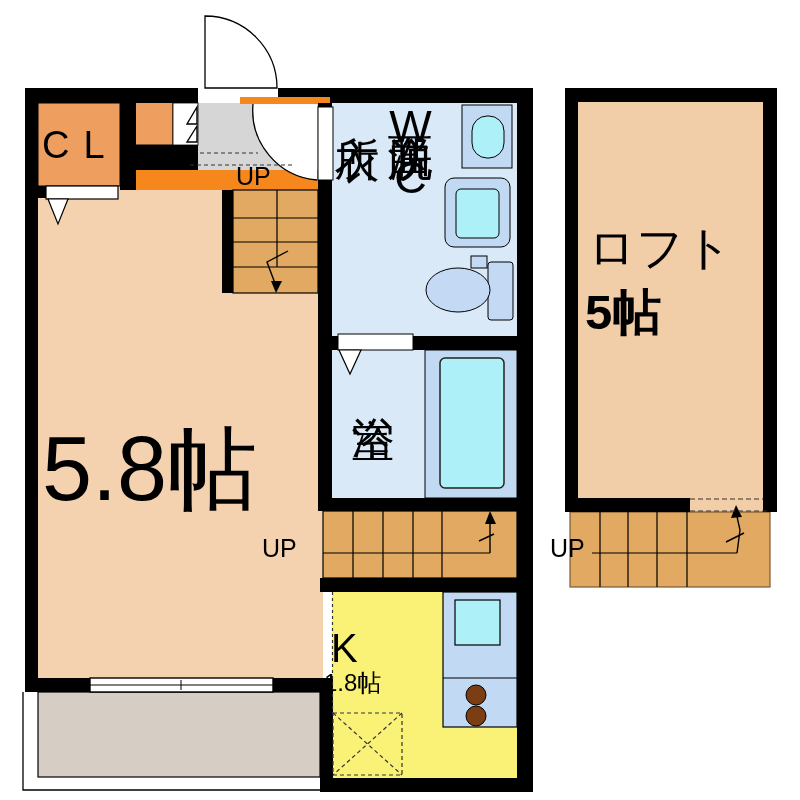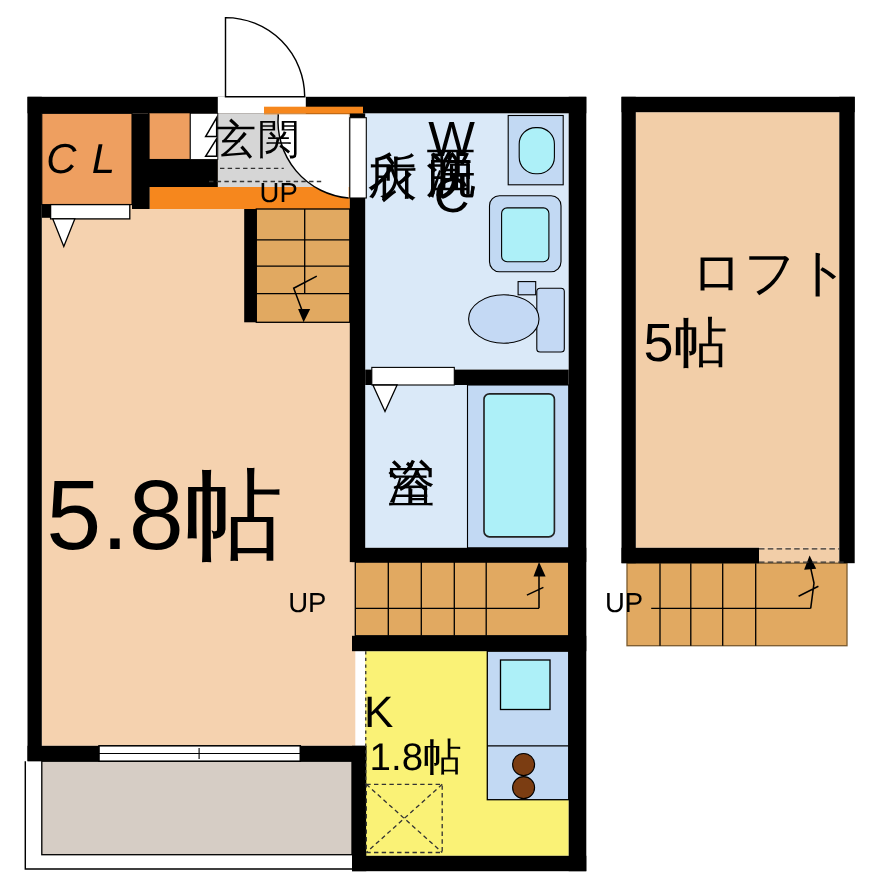--- a/index.html
+++ b/index.html
@@ -123,26 +123,25 @@
     <rect x="440" y="358" width="64" height="130" rx="5" stroke="#222" stroke-width="1.5" fill="#ADF0F8"></rect>
 
     <rect x="443" y="592" width="74" height="135" stroke="#000" stroke-width="1.2" fill="#C2D9F3"></rect>
     <path d="M443,678 H517" stroke="#000" stroke-width="1.2"></path>
     <rect x="455" y="600" width="45" height="45" stroke="#000" stroke-width="1.2" fill="#ADF0F8"></rect>
     <circle cx="476" cy="695" r="10" stroke="#000" stroke-width="1" fill="#7B3D12"></circle>
     <circle cx="476" cy="716" r="10" stroke="#000" stroke-width="1" fill="#7B3D12"></circle>
   </g>
 </svg>
 
-  <div class="lbl" style="left:42px;top:126px;font-size:38px;letter-spacing:14px;font-style:italic;">CL</div>
-  <div class="lbl" style="left:196px;top:108px;font-size:37px;letter-spacing:2px;">玄関</div>
+  <div class="lbl" style="left:42px;top:126px;font-size:38px;letter-spacing:14px;">CL</div>
   <div class="lbl" style="left:236px;top:164px;font-size:25px;">UP</div>
   <div class="lbl vert" style="left:335px;top:101px;font-size:45px;">衣所</div>
   <div class="lbl vert" style="left:388px;top:101px;font-size:45px;">洗面脱WC</div>
   <div class="lbl vert" style="left:352px;top:383px;font-size:43px;">浴室</div>
   <div class="lbl" style="left:42px;top:424px;font-size:90px;text-align:center;">5.8帖</div>
   <div class="lbl" style="left:262px;top:536px;font-size:25px;">UP</div>
   <div class="lbl" style="left:331px;top:628px;font-size:40px;">K</div>
-  <div class="lbl" style="left:336px;top:671px;font-size:35px;">1.8帖</div>
-  <div class="lbl" style="left:588px;top:224px;font-size:47px;margin-left:40px;">ロフト</div>
-  <div class="lbl" style="left:585px;top:288px;font-size:49px;">5帖</div>
+  <div class="lbl" style="left:324px;top:671px;font-size:24px;">1.8帖</div>
+  <div class="lbl" style="left:588px;top:224px;font-size:47px;">ロフト</div>
+  <div class="lbl" style="left:585px;top:288px;font-size:49px;font-weight:bold;">5帖</div>
   <div class="lbl" style="left:550px;top:536px;font-size:25px;">UP</div>
 </div>
 
 </body></html>

